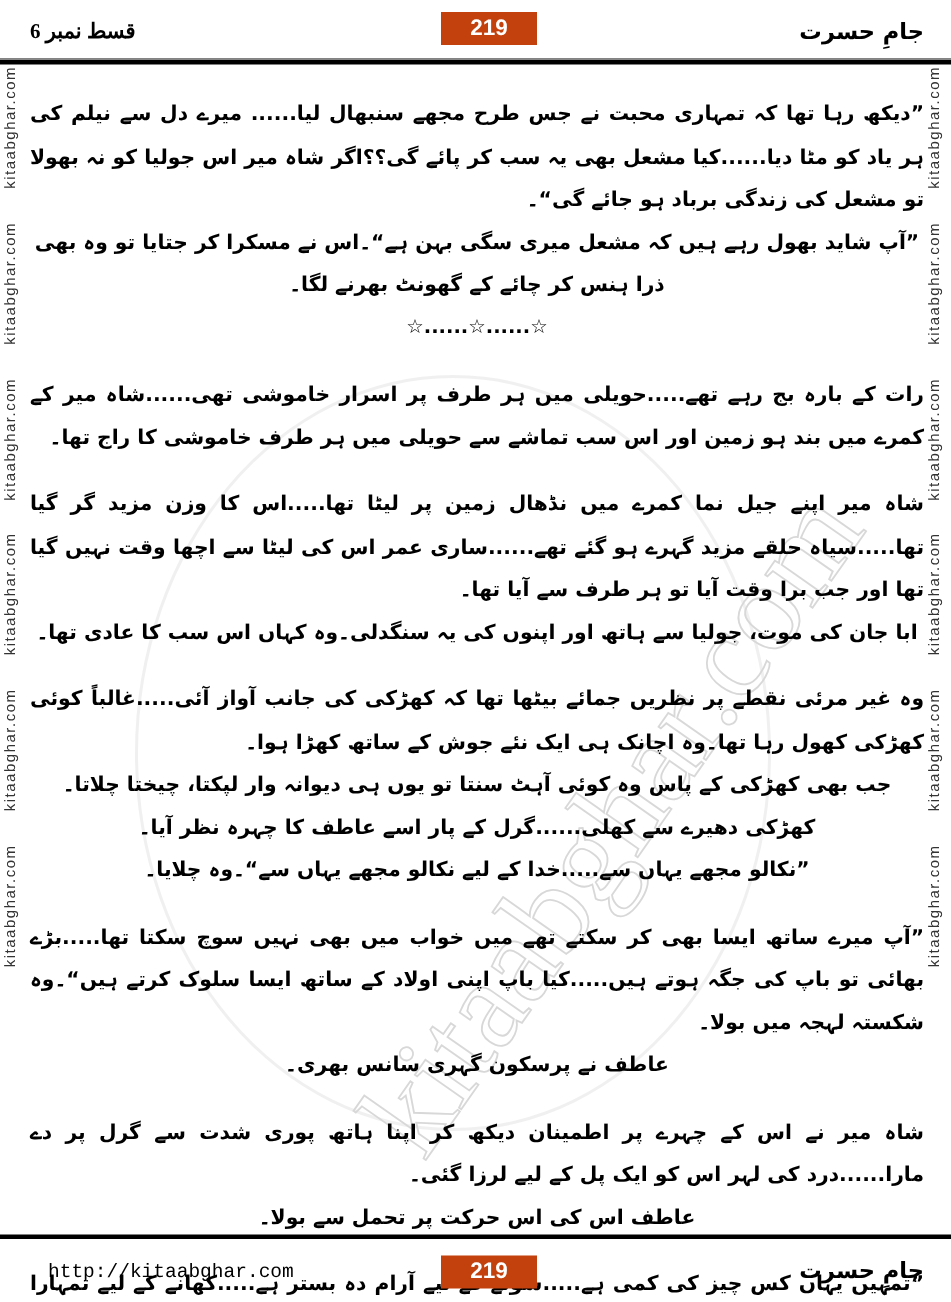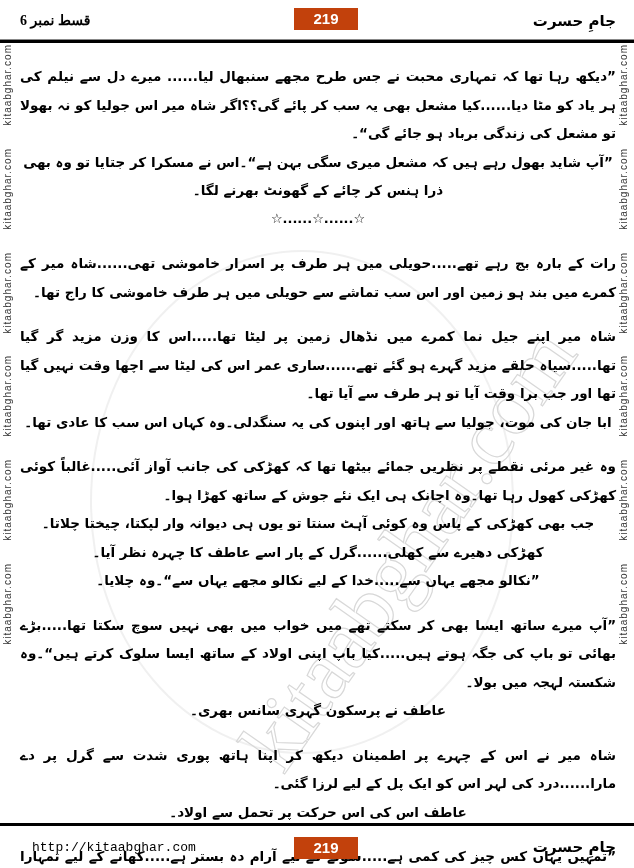--- a/index.html
+++ b/index.html
@@ -87,21 +87,21 @@
   <p class="justify">رات کے بارہ بج رہے تھے.....حویلی میں ہر طرف پر اسرار خاموشی تھی......شاہ میر کے کمرے میں بند ہو زمین اور اس سب تماشے سے حویلی میں ہر طرف خاموشی کا راج تھا۔</p>
   <p class="justify">شاہ میر اپنے جیل نما کمرے میں نڈھال زمین پر لیٹا تھا.....اس کا وزن مزید گر گیا تھا.....سیاہ حلقے مزید گہرے ہو گئے تھے......ساری عمر اس کی لیٹا سے اچھا وقت نہیں گیا تھا اور جب برا وقت آیا تو ہر طرف سے آیا تھا۔</p>
   <p>ابا جان کی موت، جولیا سے ہاتھ اور اپنوں کی یہ سنگدلی۔وہ کہاں اس سب کا عادی تھا۔</p>
   <p class="justify">وہ غیر مرئی نقطے پر نظریں جمائے بیٹھا تھا کہ کھڑکی کی جانب آواز آئی.....غالباً کوئی کھڑکی کھول رہا تھا۔وہ اچانک ہی ایک نئے جوش کے ساتھ کھڑا ہوا۔</p>
   <p>جب بھی کھڑکی کے پاس وہ کوئی آہٹ سنتا تو یوں ہی دیوانہ وار لپکتا، چیختا چلاتا۔</p>
   <p>کھڑکی دھیرے سے کھلی......گرل کے پار اسے عاطف کا چہرہ نظر آیا۔</p>
   <p>”نکالو مجھے یہاں سے.....خدا کے لیے نکالو مجھے یہاں سے“۔وہ چلایا۔</p>
   <p class="justify">”آپ میرے ساتھ ایسا بھی کر سکتے تھے میں خواب میں بھی نہیں سوچ سکتا تھا.....بڑے بھائی تو باپ کی جگہ ہوتے ہیں.....کیا باپ اپنی اولاد کے ساتھ ایسا سلوک کرتے ہیں“۔وہ شکستہ لہجہ میں بولا۔</p>
   <p>عاطف نے پرسکون گہری سانس بھری۔</p>
   <p class="justify">شاہ میر نے اس کے چہرے پر اطمینان دیکھ کر اپنا ہاتھ پوری شدت سے گرل پر دے مارا......درد کی لہر اس کو ایک پل کے لیے لرزا گئی۔</p>
-  <p>عاطف اس کی اس حرکت پر تحمل سے اولاد۔</p>
+  <p>عاطف اس کی اس حرکت پر تحمل سے بولا۔</p>
   <p class="justify">”تمہیں یہاں کس چیز کی کمی ہے.....سونے کے لیے آرام دہ بستر ہے.....کھانے کے لیے تمہارا من پسند کھانا بھیجا جاتا ہے......روز تمہارے کپڑے استری کر کے بھجوا دیے جاتے ہیں......تمہیں ہم کوئی تکلیف نہیں دے رہے......تکلیف خود کو تم ہی دے رہے ہو......بھوکے تم اپنی مرضی سے رہ رہے ہو.....یوں ہاتھ پیر چلا کر تم اپنی مرضی سے خود کو زخمی کر رہے ہو“۔</p>
 </div>
 
 <div class="rule-bottom"></div>
 <div class="footer">
   <div class="url">http://kitaabghar.com</div>
   <div class="pagebox">219</div>
   <div class="title">جامِ حسرت</div>
 </div>
 

